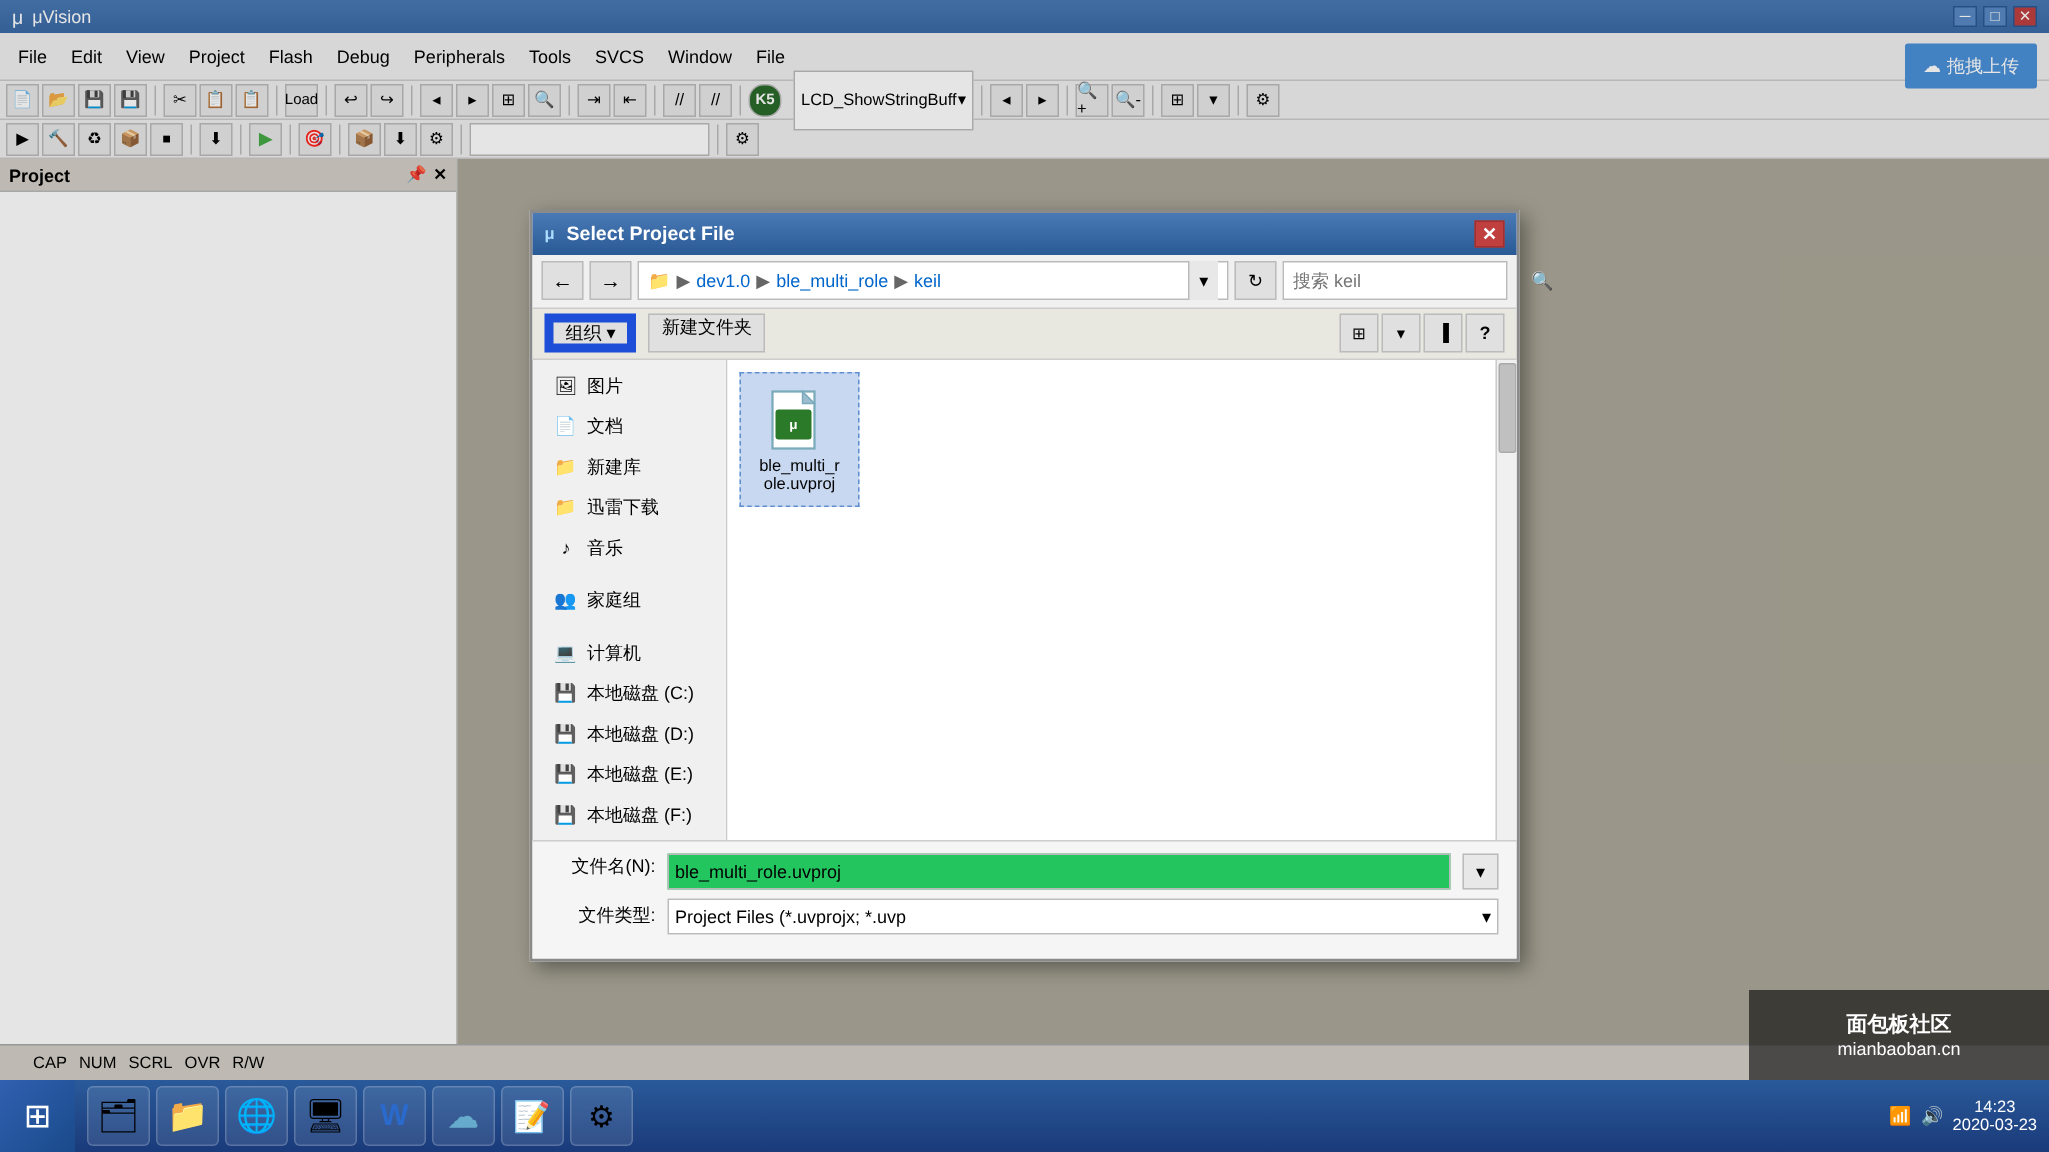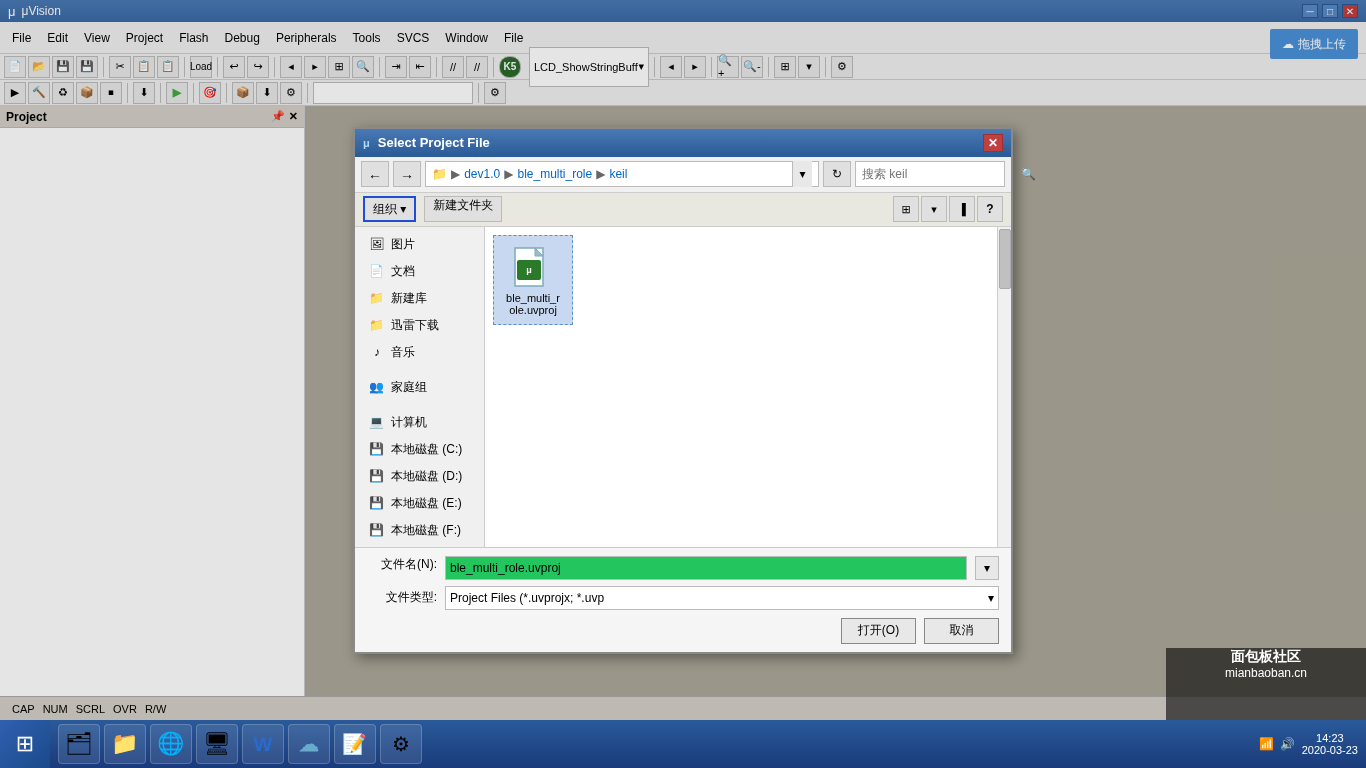--- a/index.html
+++ b/index.html
@@ -40,21 +40,21 @@
 
     
     #bottom-tabs { height: 24px; background: #d4d0c8; border-top: 1px solid #bbb; display: flex; align-items: flex-end; padding: 0 4px; }
     .bottom-tab { height: 22px; padding: 0 8px; display: flex; align-items: center; gap: 4px; background: #e8e4dc; border: 1px solid #aaa; border-bottom: none; font-size: 11px; cursor: pointer; margin-right: 2px; }
     .bottom-tab.active { background: white; }
 
     
     #build-output { height: 24px; background: #d4d0c8; border-top: 1px solid #aaa; display: flex; align-items: center; padding: 0 6px; font-size: 12px; font-weight: bold; }
 
     
-    #statusbar { height: 24px; background: #d4d0c8; border-top: 1px solid #aaa; display: flex; align-items: center; padding: 0 12px; font-size: 11px; gap: 8px; position: absolute; bottom: 48px; width: 1366px; }
+    #statusbar { height: 24px; background: #d4d0c8; border-top: 1px solid #aaa; display: flex; align-items: center; padding: 0 22px; font-size: 11px; gap: 8px; position: absolute; bottom: 48px; width: 1366px; }
 
     
     #taskbar { position: absolute; bottom: 0; width: 1366px; height: 48px; background: linear-gradient(to bottom, #2a5a9a, #1a3a7a); display: flex; align-items: center; }
     .taskbar-start { width: 50px; height: 48px; background: linear-gradient(135deg, #3060b0, #1a4a8a); display: flex; align-items: center; justify-content: center; }
     .taskbar-items { display: flex; align-items: center; gap: 4px; padding: 4px 8px; flex: 1; }
     .taskbar-item { width: 42px; height: 40px; background: rgba(255,255,255,0.1); border: 1px solid rgba(255,255,255,0.2); border-radius: 4px; display: flex; align-items: center; justify-content: center; cursor: pointer; }
     .taskbar-right { display: flex; align-items: center; gap: 6px; padding-right: 8px; }
     .tray-icon { color: white; font-size: 12px; }
 
     
@@ -72,21 +72,21 @@
     .dlg-path-bar { flex: 1; height: 26px; background: white; border: 1px solid #bbb; display: flex; align-items: center; padding: 0 6px; font-size: 12px; gap: 4px; }
     .dlg-path-sep { color: #666; }
     .dlg-path-part { color: #0066cc; cursor: pointer; }
     .dlg-path-dropdown { width: 20px; height: 26px; background: #e8e8e8; border-left: 1px solid #bbb; display: flex; align-items: center; justify-content: center; cursor: pointer; }
     .dlg-refresh-btn { width: 28px; height: 26px; background: #e0e0e0; border: 1px solid #bbb; display: flex; align-items: center; justify-content: center; cursor: pointer; }
     .dlg-search { width: 150px; height: 26px; background: white; border: 1px solid #bbb; display: flex; align-items: center; padding: 0 6px; font-size: 12px; color: #999; gap: 4px; }
     .dlg-search-icon { color: #666; }
 
     
     #dialog-action-bar { height: 34px; background: #e8e8e0; border-bottom: 1px solid #ccc; display: flex; align-items: center; padding: 0 8px; gap: 8px; }
-    .dlg-organize-btn { height: 26px; background: #e0e0e0; border: 2px solid #1d4ed8; padding: 0 8px; font-size: 12px; cursor: pointer; display: flex; align-items: center; gap: 4px; }
+    .dlg-organize-btn { height: 26px; background: #e0e0e0; border: 6px solid #1d4ed8; padding: 0 8px; font-size: 12px; cursor: pointer; display: flex; align-items: center; gap: 4px; }
     .dlg-new-folder-btn { height: 26px; background: #e0e0e0; border: 1px solid #bbb; padding: 0 8px; font-size: 12px; cursor: pointer; }
     .dlg-view-btns { display: flex; margin-left: auto; gap: 2px; }
     .dlg-view-btn { width: 26px; height: 26px; background: #e0e0e0; border: 1px solid #bbb; display: flex; align-items: center; justify-content: center; cursor: pointer; font-size: 11px; }
     .dlg-help-btn { width: 26px; height: 26px; background: #e0e0e0; border: 1px solid #bbb; display: flex; align-items: center; justify-content: center; cursor: pointer; font-weight: bold; }
 
     
     #dialog-body { display: flex; height: 320px; }
 
     
     #dialog-nav { width: 130px; background: #f0f0f0; border-right: 1px solid #ccc; overflow-y: auto; padding: 4px 0; }
@@ -111,21 +111,21 @@
     #filetype-row { display: flex; align-items: center; gap: 8px; margin-bottom: 8px; }
     .footer-label { width: 70px; text-align: right; font-size: 12px; }
     .footer-input { flex: 1; height: 24px; border: 1px solid #bbb; padding: 0 4px; font-size: 12px; background: #22c55e; }
     .footer-select { width: 180px; height: 24px; border: 1px solid #bbb; padding: 0 4px; font-size: 12px; background: white; display: flex; align-items: center; justify-content: space-between; }
     #dialog-buttons { display: flex; justify-content: flex-end; gap: 8px; }
     .dlg-action-btn { width: 75px; height: 26px; border: 1px solid #888; font-size: 12px; cursor: pointer; display: flex; align-items: center; justify-content: center; }
     .dlg-action-btn.primary { background: #e8e8e8; }
     .dlg-action-btn.secondary { background: #e8e8e8; }
 
     
-    #watermark { position: absolute; bottom: 48px; right: 0; width: 200px; height: 72px; background: rgba(0,0,0,0.6); display: flex; flex-direction: column; align-items: center; color: white; font-size: 13px; z-index: 100; }
+    #watermark { position: absolute; bottom: 48px; right: 0; width: 200px; height: 60px; background: rgba(0,0,0,0.6); display: flex; flex-direction: column; align-items: center; justify-content: center; color: white; font-size: 13px; z-index: 100; }
 
     
     ::-webkit-scrollbar { width: 8px; }
     ::-webkit-scrollbar-track { background: #f0f0f0; }
     ::-webkit-scrollbar-thumb { background: #c0c0c0; }
   </style>
 </head>
 <body>
 
 <div id="titlebar">
@@ -419,24 +419,20 @@
         <input type="text" class="footer-input" style="flex: 1 1 0%; height: 24px; border: 1px solid rgb(187, 187, 187); padding: 0px 4px; font-size: 12px;" value="ble_multi_role.uvproj">
         <div class="footer-select" style="width:24px;height:24px;border:1px solid #bbb;background:#e8e8e8;display:flex;align-items:center;justify-content:center;">▾</div>
       </div>
       <div id="filetype-row">
         <label class="footer-label" style="width:70px;text-align:right;font-size:12px;">文件类型:</label>
         <div class="footer-select" style="flex:1;height:24px;border:1px solid #bbb;background:white;padding:0 4px;font-size:12px;display:flex;align-items:center;justify-content:space-between;">
           <span>Project Files (*.uvprojx; *.uvp</span>
           <span>▾</span>
         </div>
       </div>
-      <div id="dialog-buttons">
-        <button class="dlg-action-btn primary">打开(O)</button>
-        <button class="dlg-action-btn secondary">取消</button>
-      </div>
     </div>
   </div>
 </div>
 
 <div id="taskbar">
   <div class="taskbar-start">
     <span style="font-size:22px;color:white;">⊞</span>
   </div>
   <div class="taskbar-items">
     <div class="taskbar-item">

